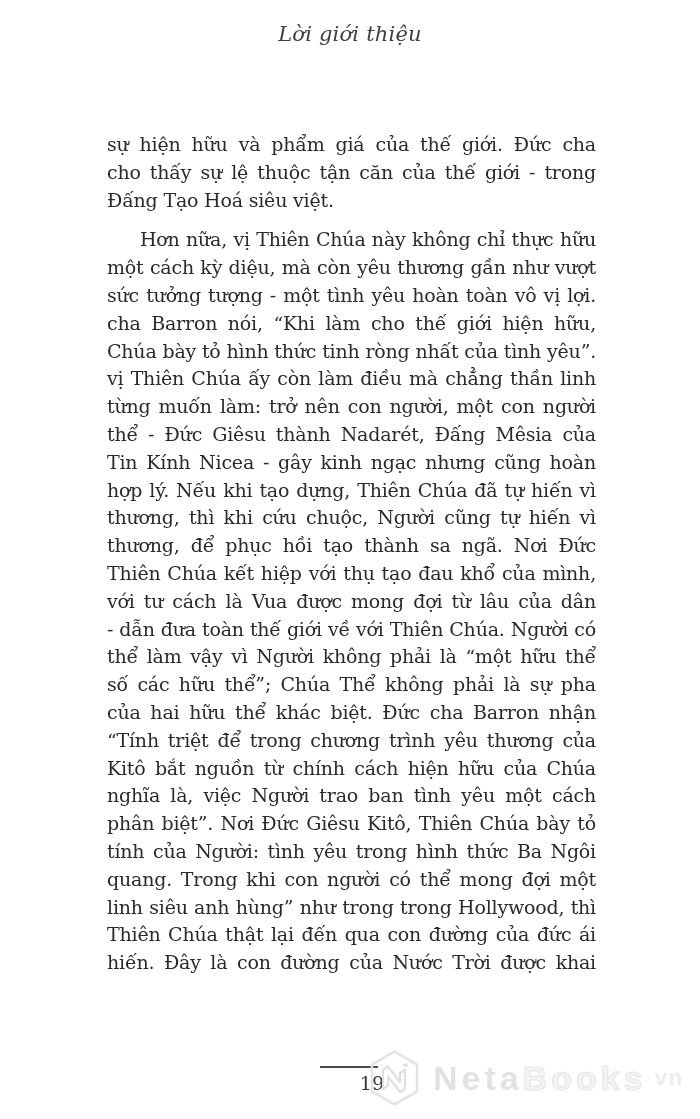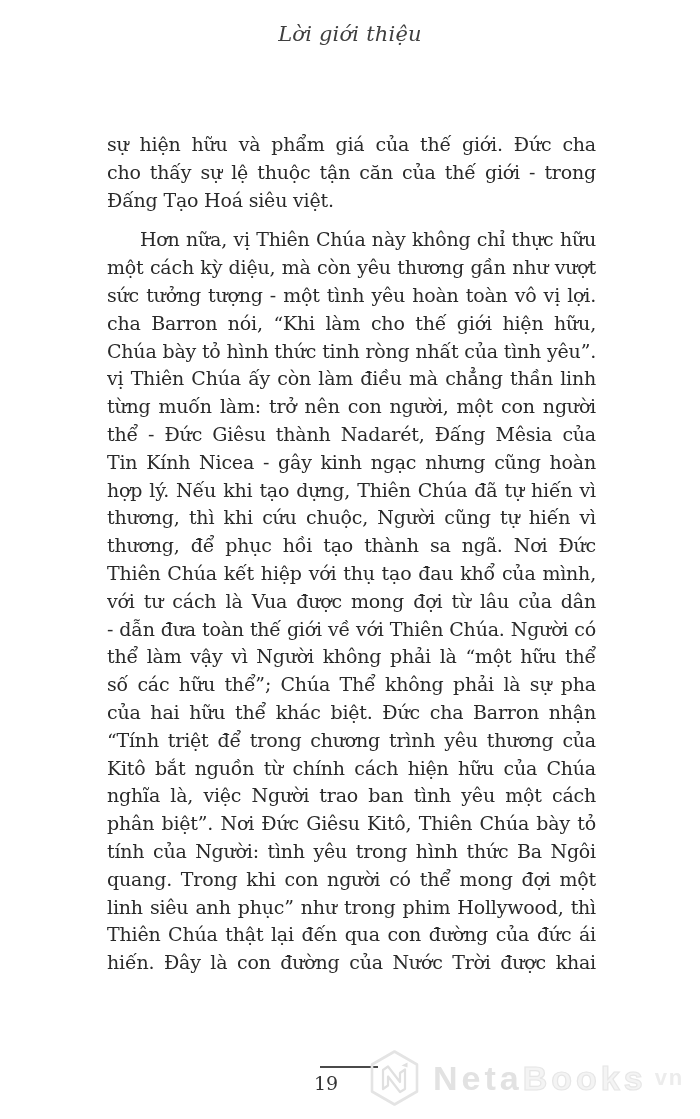--- a/index.html
+++ b/index.html
@@ -48,21 +48,21 @@
     left:320px;
     width:58px;
     height:1.5px;
     background:#4a4a4a;
   }
   .page-number{
     position:absolute;
     top:1072px;
     left:314px;
     width:70px;
-    text-align:left;
+    text-align:right;
     font-size:19px;
     color:#333333;
   }
   .watermark{
     position:absolute;
     top:1049px;
     left:366px;
     height:58px;
     display:flex;
     align-items:center;
@@ -123,21 +123,21 @@
         <div class="line">- dẫn đưa toàn thế giới về với Thiên Chúa. Người có</div>
         <div class="line">thể làm vậy vì Người không phải là “một hữu thể trong</div>
         <div class="line">số các hữu thể”; Chúa Thể không phải là sự pha trộn</div>
         <div class="line">của hai hữu thể khác biệt. Đức cha Barron nhận xét:</div>
         <div class="line">“Tính triệt để trong chương trình yêu thương của Đức</div>
         <div class="line">Kitô bắt nguồn từ chính cách hiện hữu của Chúa Cha -</div>
         <div class="line">nghĩa là, việc Người trao ban tình yêu một cách không</div>
         <div class="line">phân biệt”. Nơi Đức Giêsu Kitô, Thiên Chúa bày tỏ bản</div>
         <div class="line">tính của Người: tình yêu trong hình thức Ba Ngôi vinh</div>
         <div class="line">quang. Trong khi con người có thể mong đợi một “thần</div>
-        <div class="line">linh siêu anh phục” như trong phim Hollywood, thì</div>
+        <div class="line">linh siêu anh hùng” như trong trong Hollywood, thì</div>
         <div class="line">Thiên Chúa thật lại đến qua con đường của đức ái tự</div>
         <div class="line">hiến. Đây là con đường của Nước Trời được khai mở -</div>
       </div>
     </div>
 
   <div class="footer-rule"></div>
 
   <div class="page-number">19</div>
 
   <div class="watermark">

